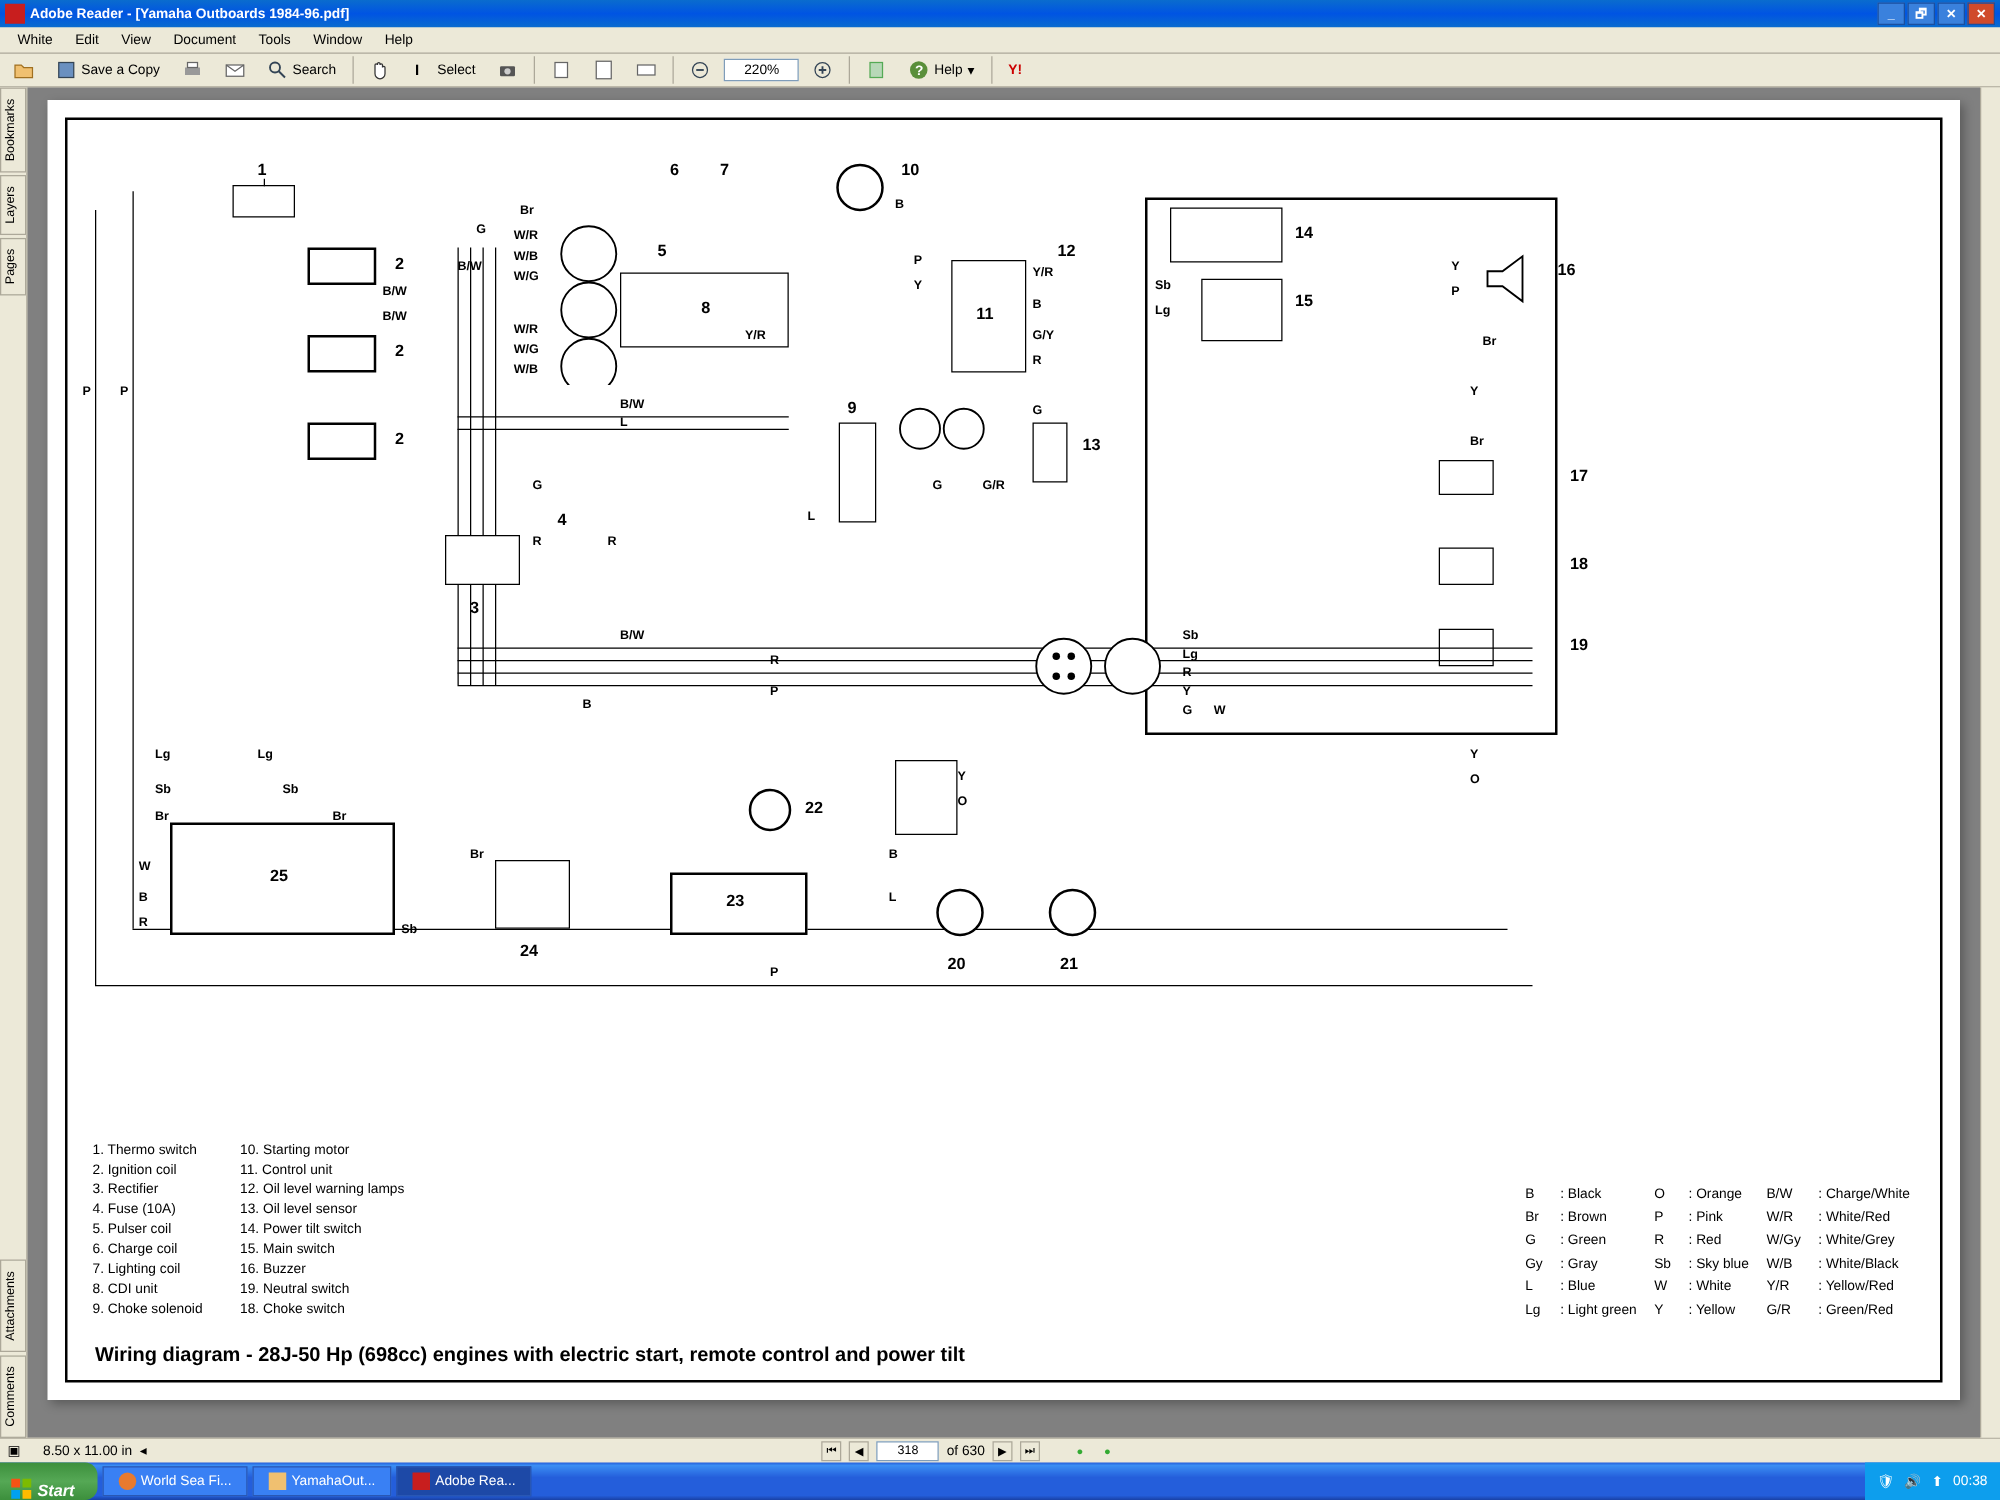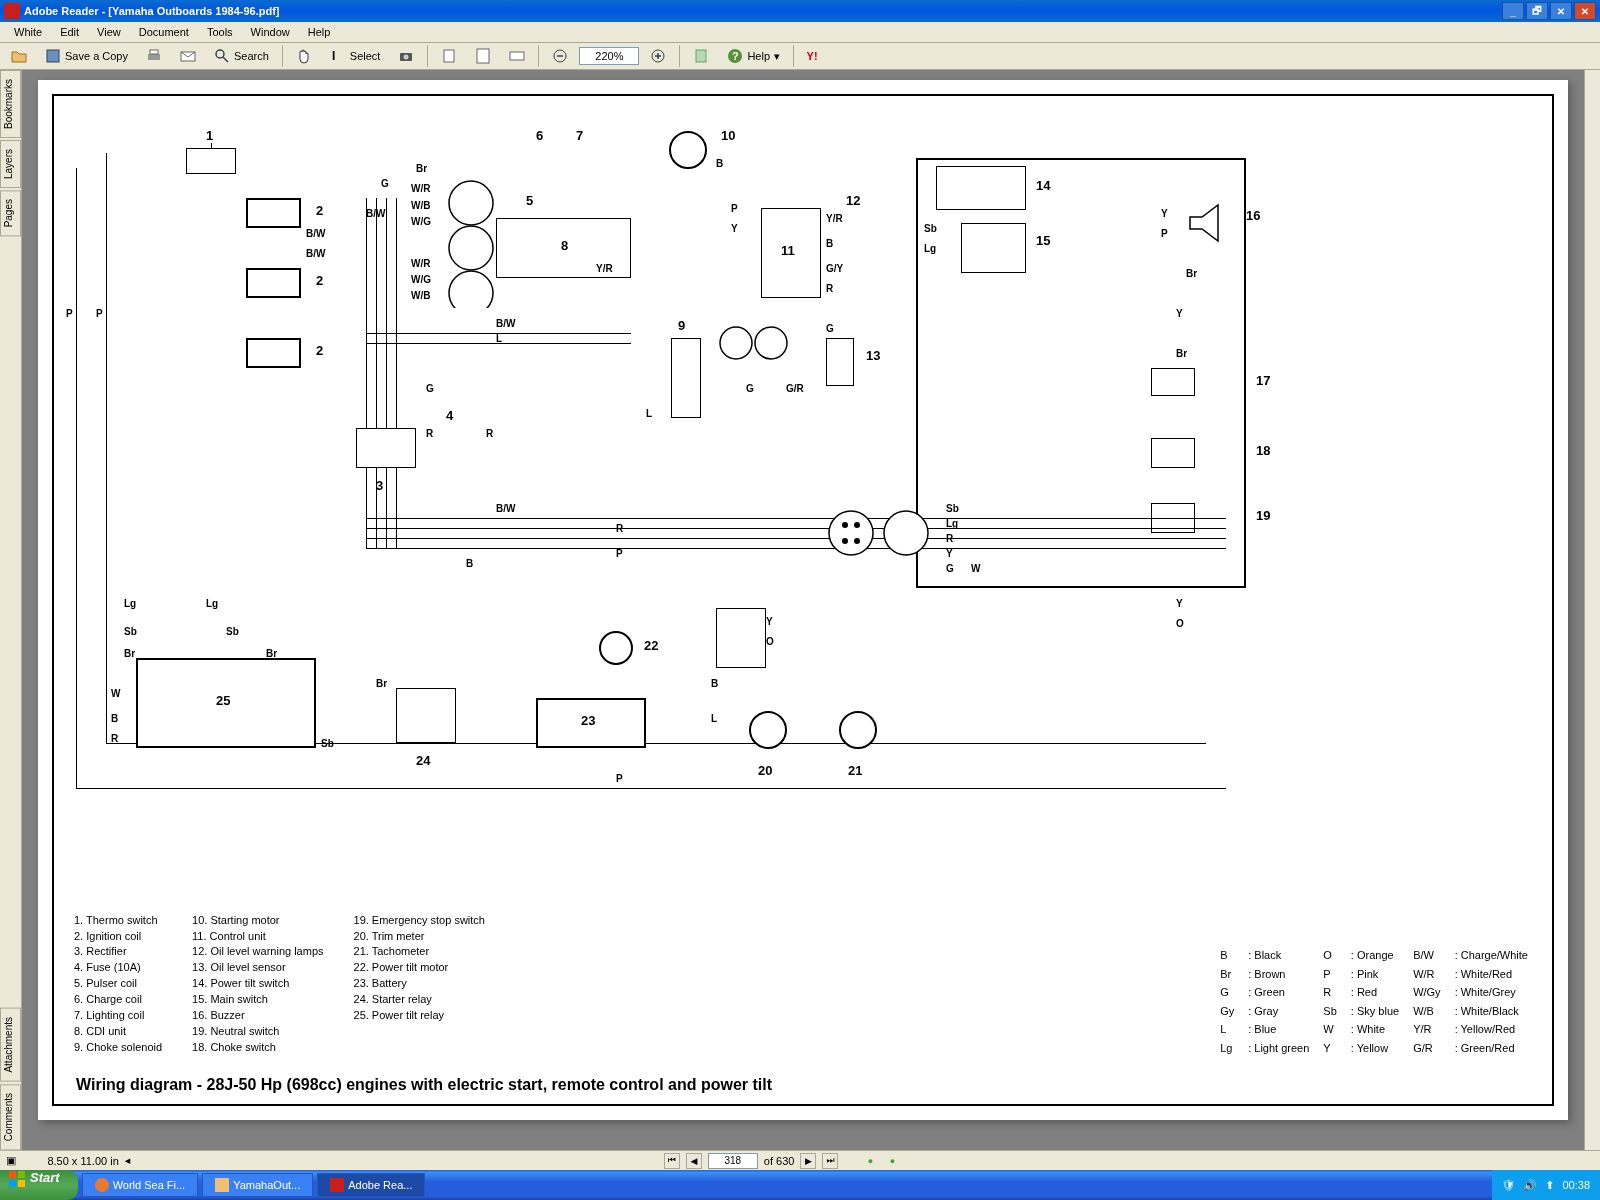--- a/index.html
+++ b/index.html
@@ -28,27 +28,27 @@
 .wl { position:absolute; font-size:10px; font-weight:bold; }
 .callout { position:absolute; font-size:13px; font-weight:bold; }
 .comp { position:absolute; border:1.5px solid #000; background:#fff; }
 
 .legend { position:absolute; bottom:48px; left:20px; right:20px; display:flex; font-size:11px; gap:30px; line-height:1.45; }
 .legend .col { display:flex; flex-direction:column; }
 .colorkey { position:absolute; bottom:48px; right:24px; display:grid; grid-template-columns:auto auto auto auto auto auto; gap:2px 14px; font-size:11px; line-height:1.5; }
 .caption { position:absolute; bottom:10px; left:22px; font-size:16px; font-weight:bold; font-family:Arial,sans-serif; }
 
 .statusbar { height:20px; background:#ece9d8; border-top:1px solid #aca899; display:flex; align-items:center; padding:0 6px; font-size:11px; }
-.statusbar .dim { margin-left:31px; }
+.statusbar .dim { margin-left:18px; }
 .pagenav { flex:1; display:flex; align-items:center; justify-content:center; gap:6px; }
 .pagenav .pn { width:16px; height:16px; display:flex; align-items:center; justify-content:center; border:1px solid #aca899; cursor:pointer; font-size:9px; }
 .pagenav input { width:50px; height:16px; border:1px solid #7f9db9; text-align:center; font-size:10px; }
 
 .taskbar { height:30px; background:linear-gradient(180deg,#245edb 0%,#3b8ef3 8%,#245edb 40%,#245edb 88%,#1941a5 100%); display:flex; align-items:center; }
-.startbtn { height:30px; padding:0 18px 0 8px; background:linear-gradient(180deg,#3c8f3c 0%,#55a855 50%,#3c8f3c 100%); color:#fff; font-weight:bold; font-style:italic; display:flex; align-items:flex-start; gap:4px; border-radius:0 10px 10px 0; cursor:pointer; font-size:13px; }
+.startbtn { height:30px; padding:0 18px 0 8px; background:linear-gradient(180deg,#3c8f3c 0%,#55a855 50%,#3c8f3c 100%); color:#fff; font-weight:bold; font-style:italic; display:flex; align-items:flex-end; gap:4px; border-radius:0 10px 10px 0; cursor:pointer; font-size:13px; }
 .taskbtn { height:24px; margin:3px 0 3px 4px; padding:0 12px; background:#3980f4; border:1px solid #2957b4; color:#fff; display:flex; align-items:center; gap:4px; font-size:11px; cursor:pointer; max-width:150px; overflow:hidden; white-space:nowrap; }
 .taskbtn.active { background:#1d49a7; }
 .systray { margin-left:auto; height:30px; background:#0d9eed; padding:0 10px; display:flex; align-items:center; gap:8px; color:#fff; font-size:11px; }
 .scrollbar-v { width:16px; background:#ece9d8; border-left:1px solid #aca899; }
 </style>
 </head>
 <body>
 
 <div class="titlebar">
   <div class="icon"></div>
@@ -377,29 +377,20 @@
           <div class="col">
               <span>10. Starting motor</span>
               <span>11. Control unit</span>
               <span>12. Oil level warning lamps</span>
               <span>13. Oil level sensor</span>
               <span>14. Power tilt switch</span>
               <span>15. Main switch</span>
               <span>16. Buzzer</span>
               <span>19. Neutral switch</span>
               <span>18. Choke switch</span>
-            </div>
-          <div class="col">
-              <span>19. Emergency stop switch</span>
-              <span>20. Trim meter</span>
-              <span>21. Tachometer</span>
-              <span>22. Power tilt motor</span>
-              <span>23. Battery</span>
-              <span>24. Starter relay</span>
-              <span>25. Power tilt relay</span>
             </div>
         </div>
 
         <div class="colorkey">
           <span>B</span>
             <span>: Black</span>
             <span>O</span>
             <span>: Orange</span>
             <span>B/W</span>
             <span>: Charge/White</span>

